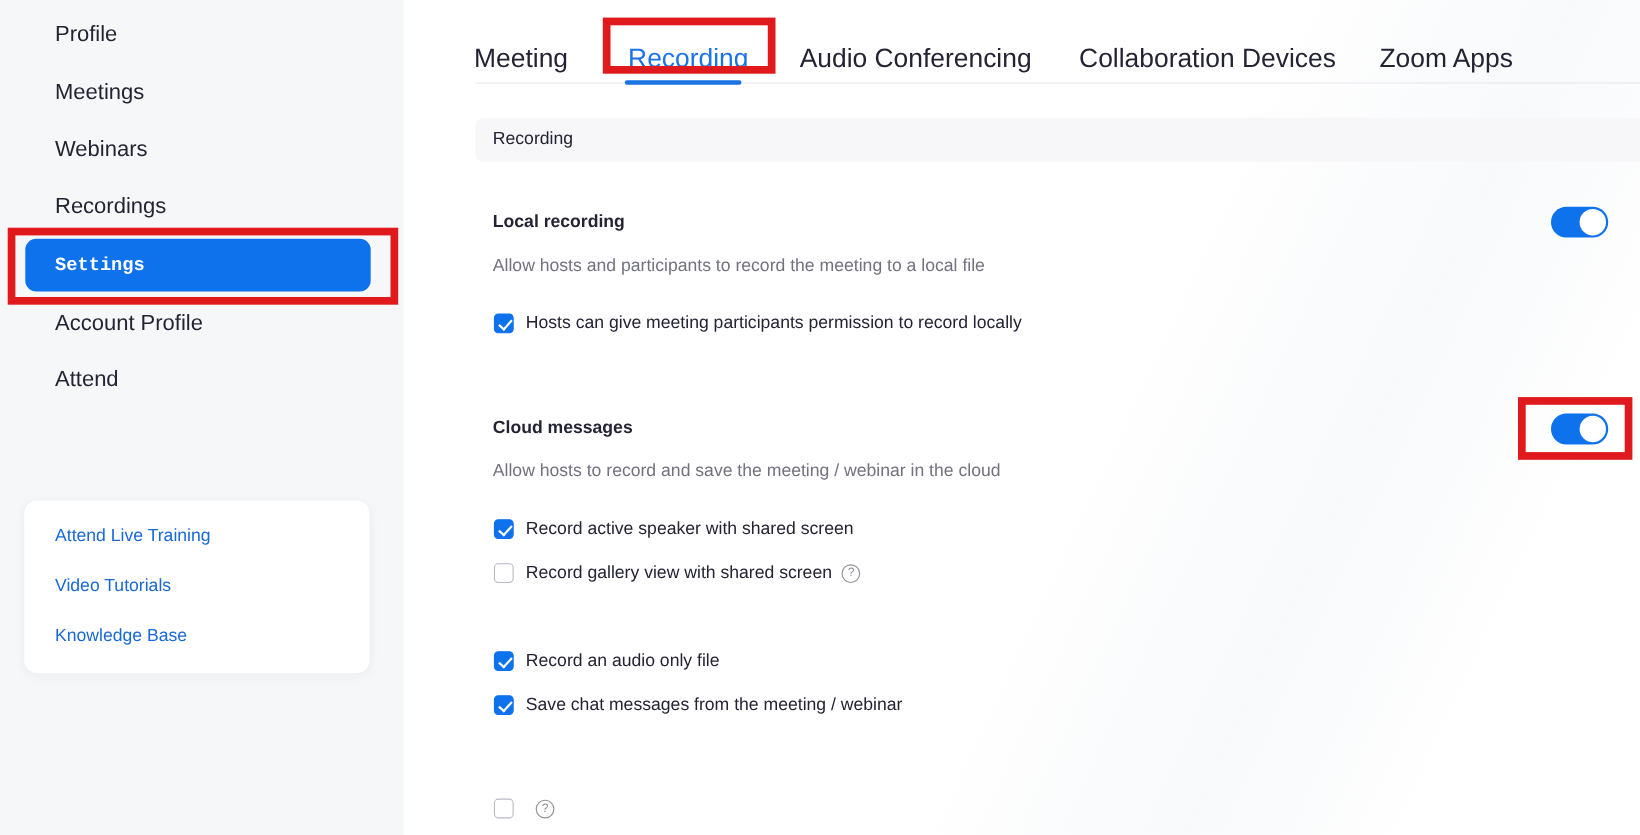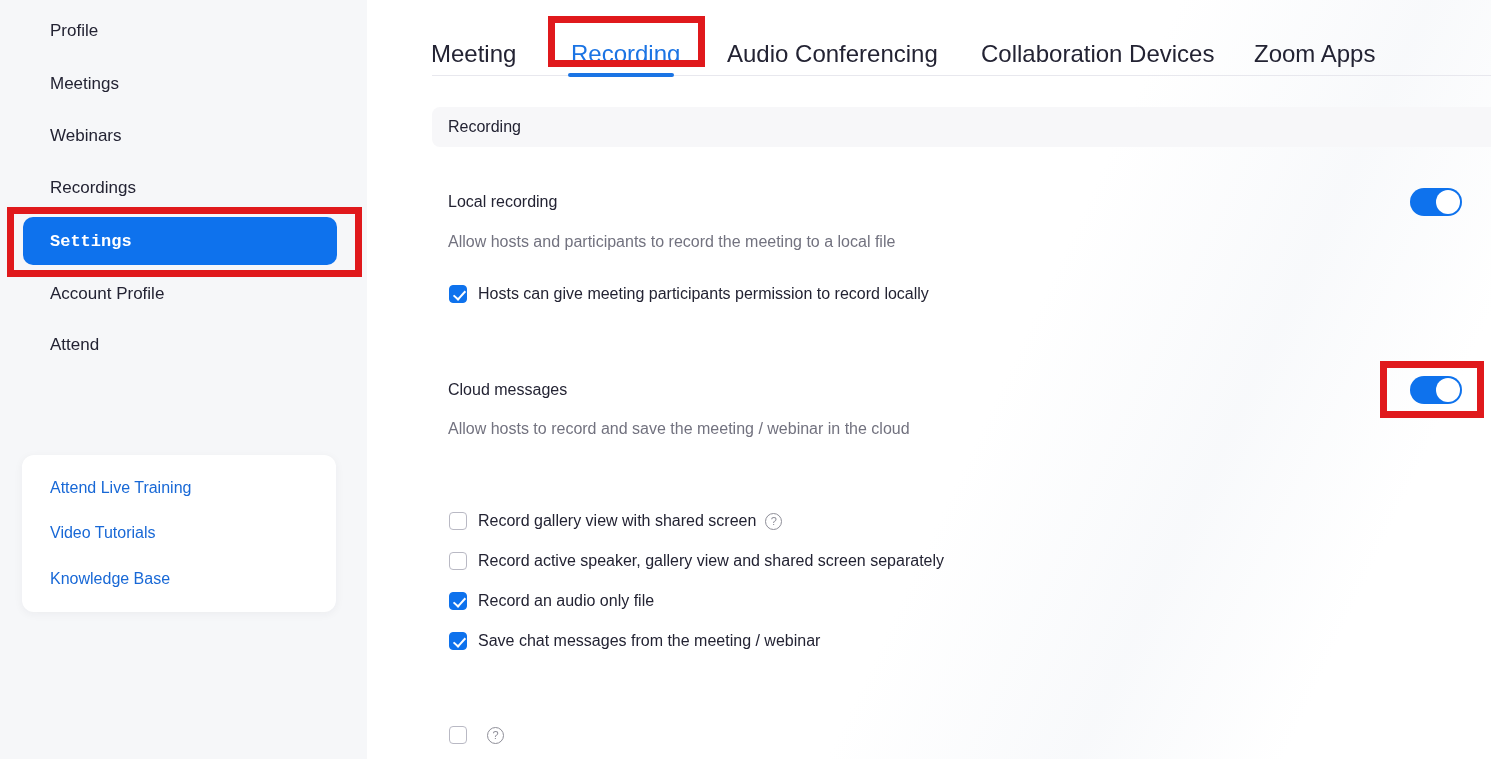--- a/index.html
+++ b/index.html
@@ -2,21 +2,21 @@
 <html><head>
 <meta charset="utf-8">
 <style>
   * { margin:0; padding:0; box-sizing:border-box; }
   html,body { width:1491px; height:759px; overflow:hidden;
     font-family:"Liberation Sans","DejaVu Sans",sans-serif; background:#fff; color:#232333; }
   .stage { position:absolute; inset:0; width:1491px; height:759px; }
 
   
   .sidebar { position:absolute; left:0; top:0; width:367px; height:759px; background:#f6f7f9; }
-  .nav-item { position:absolute; left:50px; font-size:17px; line-height:22px; color:#232333; cursor:pointer; white-space:nowrap;text-align:right; }
+  .nav-item { position:absolute; left:50px; font-size:20px; line-height:22px; color:#232333; cursor:pointer; white-space:nowrap;text-align:right; }
   .nav-active-btn { position:absolute; left:23px; top:217px; width:314px; height:48px;
     background:#0e72ed; border-radius:10px; display:flex; align-items:center; cursor:pointer; }
   .nav-active-btn span { color:#fff; font-weight:bold; font-size:17px; margin-left:27px;font-family:Liberation Mono, monospace; }
   .help-card { position:absolute; left:22px; top:455px; width:314px; height:157px;
     background:#fff; border-radius:12px; box-shadow:0 2px 10px rgba(40,40,60,.05); }
   .help-link { position:absolute; left:28px; font-size:16px; line-height:22px; color:#1868d6; cursor:pointer; white-space:nowrap; }
 
   
   .anno { position:absolute; border:7px solid #e0191c; background:transparent; pointer-events:none; }
 
@@ -24,21 +24,21 @@
   .tab { position:absolute; top:30px; font-size:24px; line-height:24px; color:#232333; cursor:pointer; white-space:nowrap;margin-top:12px; }
   .tab.on { color:#1b74e4; }
   .tabbar-line { position:absolute; left:432px; top:75px; width:1059px; height:1px; background:#e8e8ee; }
   .tab-underline { position:absolute; left:568px; top:73px; width:106px; height:4px; background:#1b74e4; border-radius:2px; }
 
   
   .section-header { position:absolute; left:432px; top:107px; width:1059px; height:40px;
     background:#f7f7f9; border-radius:8px 0 0 8px; display:flex; align-items:center; }
   .section-header span { margin-left:16px; font-size:16px; color:#232333; }
 
-  .setting-title { position:absolute; left:448px; font-size:16px; font-weight:normal; color:#232333; line-height:20px; white-space:nowrap; }
+  .setting-title { position:absolute; left:448px; font-size:16px; font-weight:bold; color:#232333; line-height:20px; white-space:nowrap; }
   .setting-desc  { position:absolute; left:448px; font-size:16px; color:#72727f; line-height:22px; white-space:nowrap; }
   .adv-heading   { position:absolute; left:448px; font-size:15px; font-weight:bold; color:#232333; line-height:19px; white-space:nowrap; }
 
   
   .opt-row { position:absolute; left:449px; height:20px; display:flex; align-items:center; }
   .cb { position:relative; width:18px; height:18px; border-radius:4px; background:#fff;
     border:1px solid #b9b9c4; margin-right:11px; cursor:pointer; flex:none; }
   .cb.on { background:#0e72ed; border-color:#0e72ed; }
   .cb.on::after { content:""; position:absolute; left:6px; top:2px; width:5px; height:10px;
     border:solid #fff; border-width:0 2px 2px 0; transform:rotate(42deg); }
@@ -109,31 +109,31 @@
     <span class="opt-label">Hosts can give meeting participants permission to record locally</span>
   </div>
 
   <div class="toggle on" style="left:1410px; top:188px;">
     <span class="knob"></span>
   </div>
 
   <div class="setting-title" style="top:380px">Cloud messages</div>
   <div class="setting-desc" style="top:418px">Allow hosts to record and save the meeting / webinar in the cloud</div>
 
+  <div class="opt-row" style="top:471px">
+    <span class="cb on"></span>
+    <span class="opt-label">Record active speaker with shared screen</span>
+  </div>
 
   <div class="opt-row" style="top:511px">
     <span class="cb"></span>
     <span class="opt-label">Record gallery view with shared screen</span>
     <span class="help-icon"></span>
   </div>
 
-  <div class="opt-row" style="top:551px">
-    <span class="cb"></span>
-    <span class="opt-label">Record active speaker, gallery view and shared screen separately</span>
-  </div>
 
   <div class="opt-row" style="top:591px">
     <span class="cb on"></span>
     <span class="opt-label">Record an audio only file</span>
   </div>
 
   <div class="opt-row" style="top:631px">
     <span class="cb on"></span>
     <span class="opt-label">Save chat messages from the meeting / webinar</span>
   </div>

